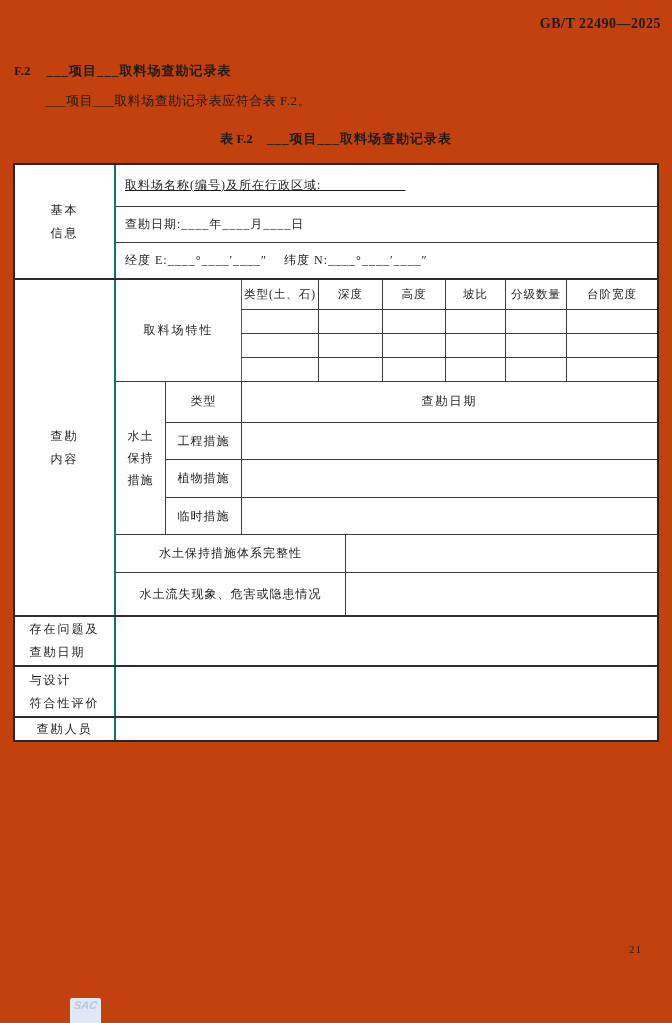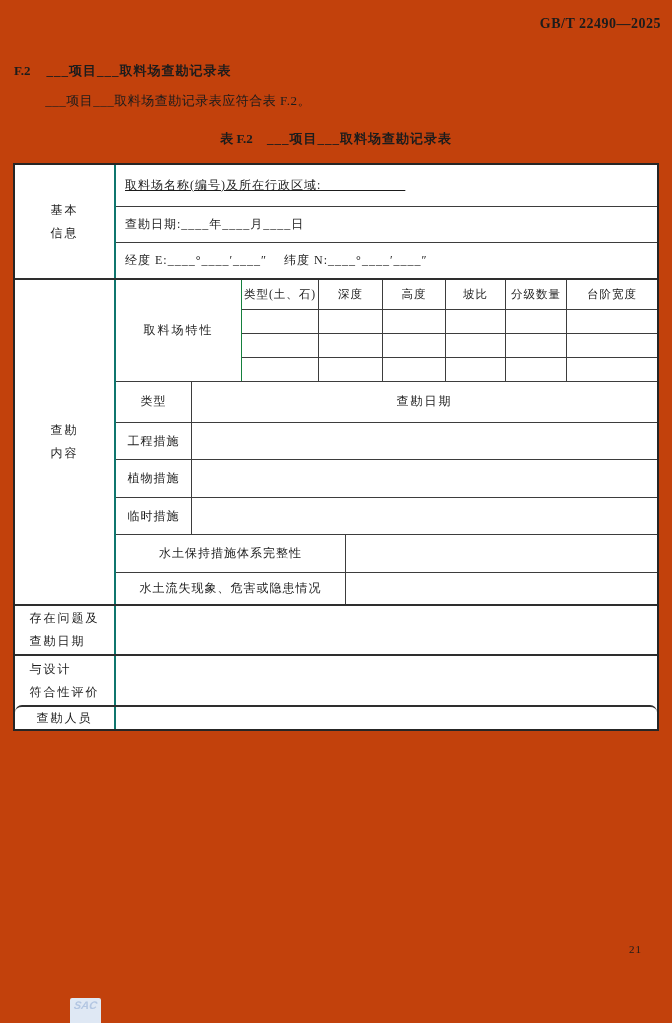--- a/index.html
+++ b/index.html
@@ -98,29 +98,29 @@
   .m-sub{
     flex:0 0 76px; border-right:1px solid #3d3d3d;
     display:flex; align-items:center; justify-content:center; letter-spacing:1px;
   }
   .m-val{ flex:1 1 auto; display:flex; align-items:center; }
   .m-val.center{ justify-content:center; letter-spacing:2px; }
 
   
   .sub-wide{ display:flex; flex-direction:column; }
   .w-row{ display:flex; }
-  .w-row.h38{ height:38px; } .w-row.h39{ height:32px;gap:35px; }
+  .w-row.h38{ height:38px; } .w-row.h39{ height:43px;gap:35px; }
   .w-label{
     flex:0 0 230px; border-right:1px solid #3d3d3d;
     display:flex; align-items:center; justify-content:center; letter-spacing:1px;
   }
   .w-val{ flex:1 1 auto; }
 
   
-  .h50{ height:50px; } .h51{ height:51px; } .h24{ height:24px;border-radius:7px; }
+  .h50{ height:50px; } .h51{ height:51px; } .h24{ height:24px; }
   .empty-val{ flex:1 1 auto; }
 
   
   .page-num{
     position:absolute; top:943px; right:30px;
     font-size:11px; letter-spacing:1px;
   }
   .sac-mark{
     position:absolute; top:998px; left:70px;
     width:31px; height:30px;
@@ -206,20 +206,23 @@
               <div class="char-cell cw2"></div>
               <div class="char-cell cw3"></div>
               <div class="char-cell cw4"></div>
               <div class="char-cell cw5"></div>
               <div class="char-cell"></div>
             </div>
           </div>
         </div>
 
         <div class="sub-meas sep1">
+          <div class="m-label">水土
+保持
+措施</div>
           <div class="m-rows">
             <div class="m-row h40">
               <div class="m-sub">类型</div>
               <div class="m-val center">查勘日期</div>
             </div>
             <div class="m-row h38">
               <div class="m-sub">工程措施</div>
               <div class="m-val"></div>
             </div>
             <div class="m-row h38">

